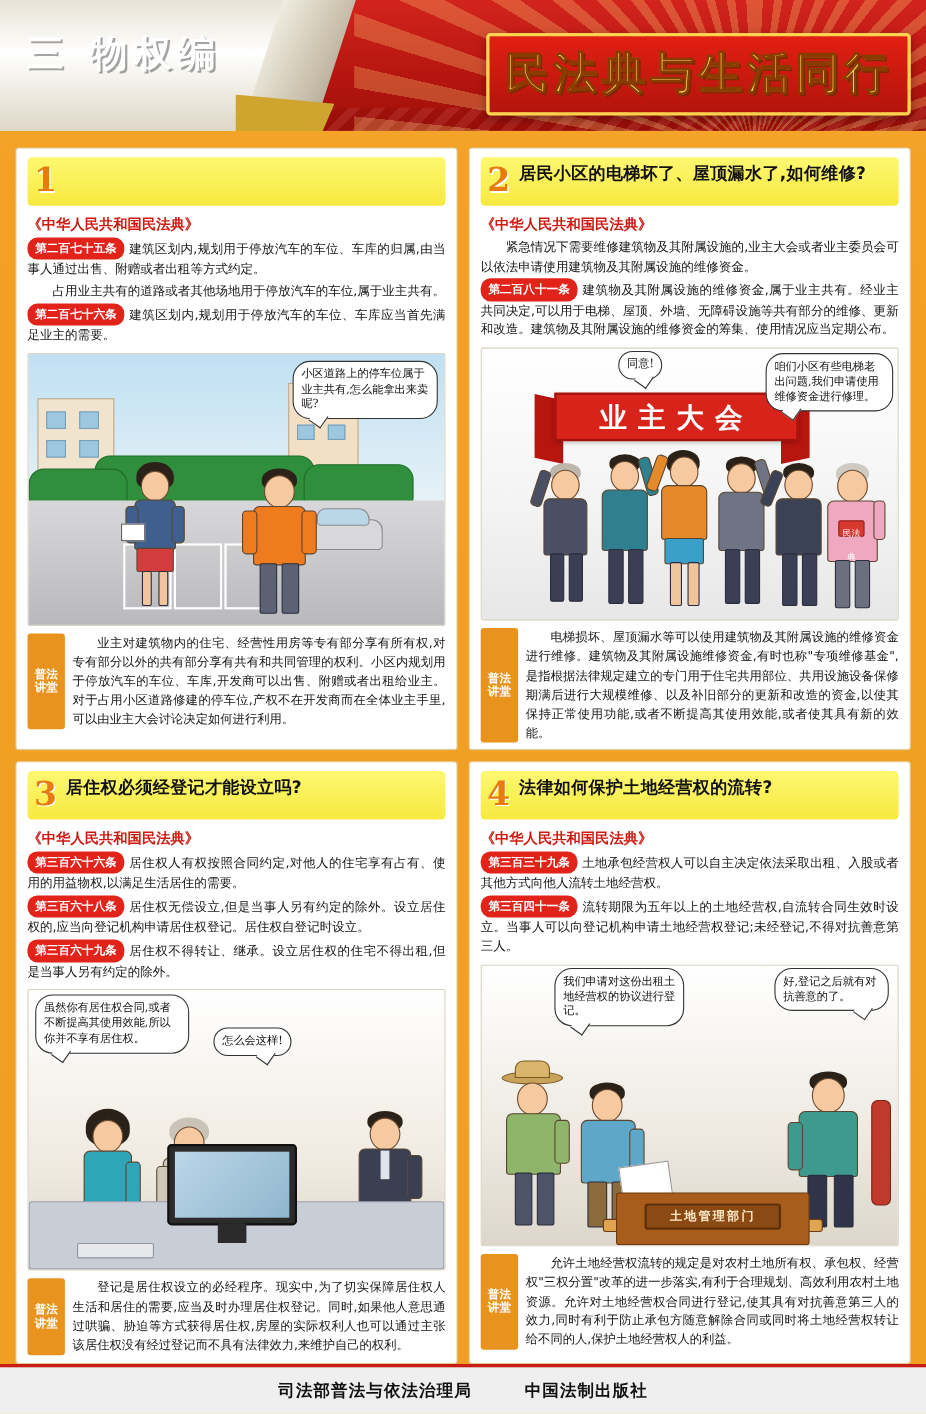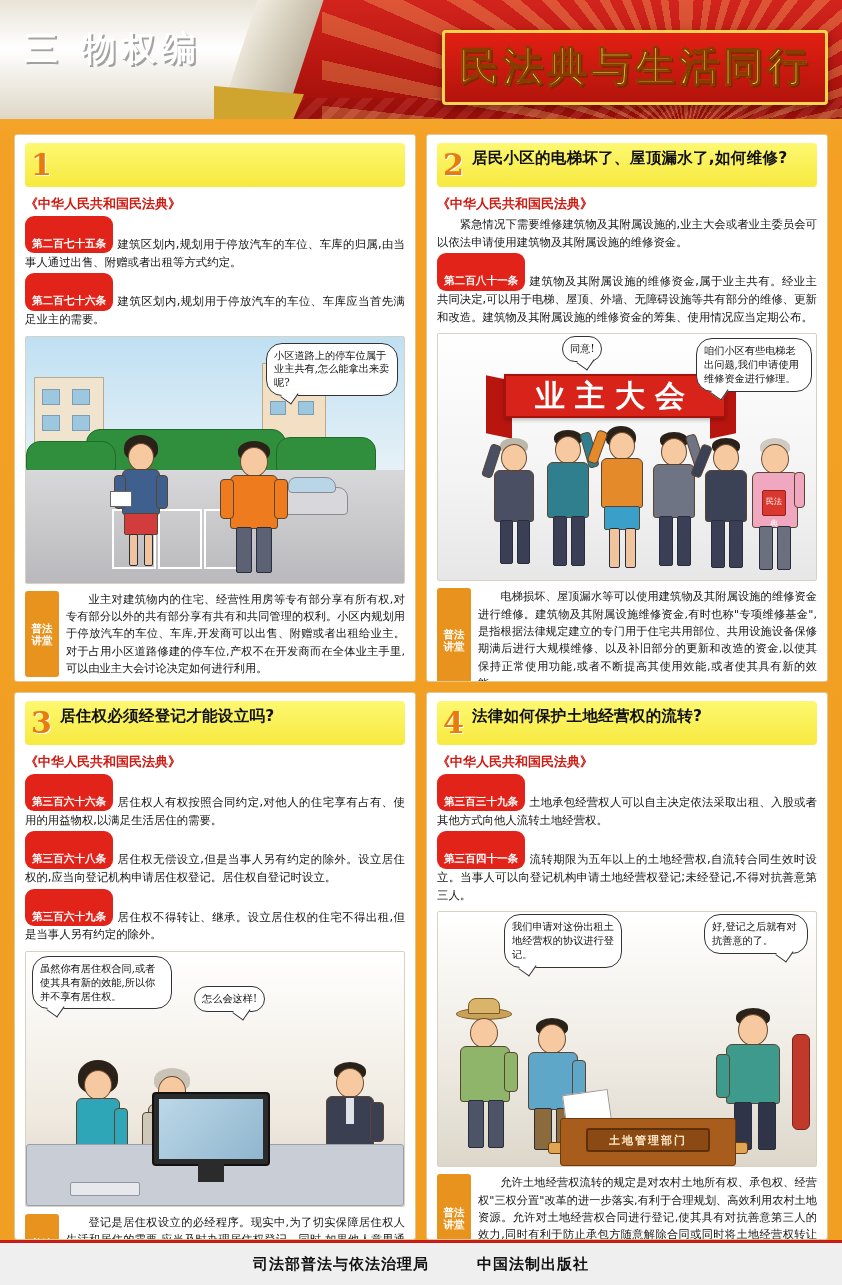--- a/index.html
+++ b/index.html
@@ -122,21 +122,21 @@
     font-size:13px;
   }
   .art{
     font-size:11.4px; line-height:1.55; color:#151515;
     margin:2px 0; text-align:justify;
   }
   .art .tag{
     display:inline-block;
     background:#e2231a; color:#fff;
     border-radius:9px;
-    padding:19px 7px 2px 7px;
+    padding:2px 7px 2px 7px;
     font-size:10.6px; font-weight:bold;
     margin-right:4px;
     vertical-align:1px;
     white-space:nowrap;
   }
   .indent{ text-indent:2em; display:block; }
   
   .illus{
     position:relative;
     margin-top:7px;
@@ -255,20 +255,23 @@
   <div class="content">
 
     <div class="card">
       <div class="q-head">
         <div class="q-num">1</div>
       </div>
       <div class="law-title">《中华人民共和国民法典》</div>
 
       <p class="art">
         <span class="tag">第二百七十五条</span><span>建筑区划内,规划用于停放汽车的车位、车库的归属,由当事人通过出售、附赠或者出租等方式约定。</span>
+      </p>
+      <p class="art">
+        <span class="indent">占用业主共有的道路或者其他场地用于停放汽车的车位,属于业主共有。</span>
       </p>
       <p class="art">
         <span class="tag">第二百七十六条</span><span>建筑区划内,规划用于停放汽车的车位、车库应当首先满足业主的需要。</span>
       </p>
 
       <div class="illus a">
         <div class="s1-sky"></div>
         <div class="s1-bldg" style="left:8px;top:40px;width:70px;height:96px;"></div>
         <div class="s1-win" style="left:16px;top:52px;width:18px;height:16px;"></div>
         <div class="s1-win" style="left:46px;top:52px;width:18px;height:16px;"></div>
@@ -330,21 +333,21 @@
       <p class="art">
         <span class="indent">紧急情况下需要维修建筑物及其附属设施的,业主大会或者业主委员会可以依法申请使用建筑物及其附属设施的维修资金。</span>
       </p>
       <p class="art">
         <span class="tag">第二百八十一条</span><span>建筑物及其附属设施的维修资金,属于业主共有。经业主共同决定,可以用于电梯、屋顶、外墙、无障碍设施等共有部分的维修、更新和改造。建筑物及其附属设施的维修资金的筹集、使用情况应当定期公布。</span>
       </p>
 
       <div class="illus b">
         <div class="s2-bnr-tail" style="left:48px;top:44px;width:26px;height:58px;transform:skewY(12deg);"></div>
         <div class="s2-bnr-tail" style="right:80px;top:44px;width:26px;height:58px;transform:skewY(-12deg);"></div>
-        <div class="s2-banner" style="left:66px;top:40px;width:222px;height:44px;font-size:30px;">业主大会</div>
+        <div class="s2-banner" style="left:66px;top:40px;width:222px;height:44px;font-size:25px;">业主大会</div>
 
         <div class="p" style="left:52px;top:104px;width:50px;height:132px;">
           <div class="hair" style="left:10px;top:0;width:28px;height:16px;background:#bdb6ab;"></div>
           <div class="head" style="left:11px;top:6px;width:26px;height:28px;"></div>
           <div class="body" style="left:4px;top:32px;width:40px;height:52px;background:#4a4f63;"></div>
           <div class="arm" style="left:-4px;top:6px;width:11px;height:34px;background:#4a4f63;transform:rotate(18deg);"></div>
           <div class="leg" style="left:10px;top:82px;width:13px;height:44px;"></div>
           <div class="leg" style="left:27px;top:82px;width:13px;height:44px;"></div>
         </div>
 
@@ -382,21 +385,21 @@
           <div class="body" style="left:5px;top:32px;width:42px;height:52px;background:#3c4256;"></div>
           <div class="arm" style="left:-4px;top:6px;width:11px;height:34px;background:#3c4256;transform:rotate(22deg);"></div>
           <div class="leg" style="left:11px;top:82px;width:14px;height:48px;"></div>
           <div class="leg" style="left:29px;top:82px;width:14px;height:48px;"></div>
         </div>
 
         <div class="p" style="right:12px;top:104px;width:58px;height:136px;">
           <div class="hair" style="left:14px;top:0;width:30px;height:18px;background:#cfcac2;"></div>
           <div class="head" style="left:15px;top:6px;width:28px;height:30px;"></div>
           <div class="body" style="left:6px;top:34px;width:46px;height:56px;background:#f0a7c0;"></div>
-          <div style="position:absolute;left:16px;top:52px;width:24px;height:26px;background:#d8382e;border:1px solid #99201a;border-radius:2px;color:#fff;font-size:8px;text-align:center;line-height:22px;">民法典</div>
+          <div style="position:absolute;left:16px;top:52px;width:24px;height:15px;background:#d8382e;border:1px solid #99201a;border-radius:2px;color:#fff;font-size:8px;text-align:center;line-height:22px;">民法典</div>
           <div class="arm" style="left:48px;top:34px;width:11px;height:36px;background:#f0a7c0;"></div>
           <div class="leg" style="left:13px;top:88px;width:14px;height:44px;background:#6c6f7d;"></div>
           <div class="leg" style="left:31px;top:88px;width:14px;height:44px;background:#6c6f7d;"></div>
         </div>
 
         <div class="bubble bub-bl" style="left:124px;top:2px;max-width:70px;text-align:center;">同意!</div>
         <div class="bubble bub-bl" style="right:4px;top:4px;max-width:116px;">咱们小区有些电梯老出问题,我们申请使用维修资金进行修理。</div>
       </div>
 
       <div class="note">
@@ -416,21 +419,21 @@
         <span class="tag">第三百六十六条</span><span>居住权人有权按照合同约定,对他人的住宅享有占有、使用的用益物权,以满足生活居住的需要。</span>
       </p>
       <p class="art">
         <span class="tag">第三百六十八条</span><span>居住权无偿设立,但是当事人另有约定的除外。设立居住权的,应当向登记机构申请居住权登记。居住权自登记时设立。</span>
       </p>
       <p class="art">
         <span class="tag">第三百六十九条</span><span>居住权不得转让、继承。设立居住权的住宅不得出租,但是当事人另有约定的除外。</span>
       </p>
 
       <div class="illus c">
-        <div class="bubble bub-bl" style="left:6px;top:4px;max-width:140px;">虽然你有居住权合同,或者使其具有新的效能,所以你并不享有居住权。</div>
+        <div class="bubble bub-bl" style="left:6px;top:4px;max-width:140px;">虽然你有居住权合同,或者不断提高其使用效能,所以你并不享有居住权。</div>
         <div class="bubble bub-br" style="left:168px;top:34px;max-width:92px;">怎么会这样!</div>
 
         <div class="p" style="left:44px;top:108px;width:62px;height:140px;">
           <div class="hair" style="left:8px;top:0;width:40px;height:34px;"></div>
           <div class="head" style="left:14px;top:10px;width:28px;height:30px;"></div>
           <div class="body" style="left:6px;top:38px;width:44px;height:56px;background:#2fa6b8;"></div>
           <div class="arm" style="left:44px;top:48px;width:14px;height:40px;background:#2fa6b8;"></div>
           <div class="leg" style="left:12px;top:92px;width:15px;height:46px;background:#2b3147;"></div>
           <div class="leg" style="left:31px;top:92px;width:15px;height:46px;background:#2b3147;"></div>
         </div>

